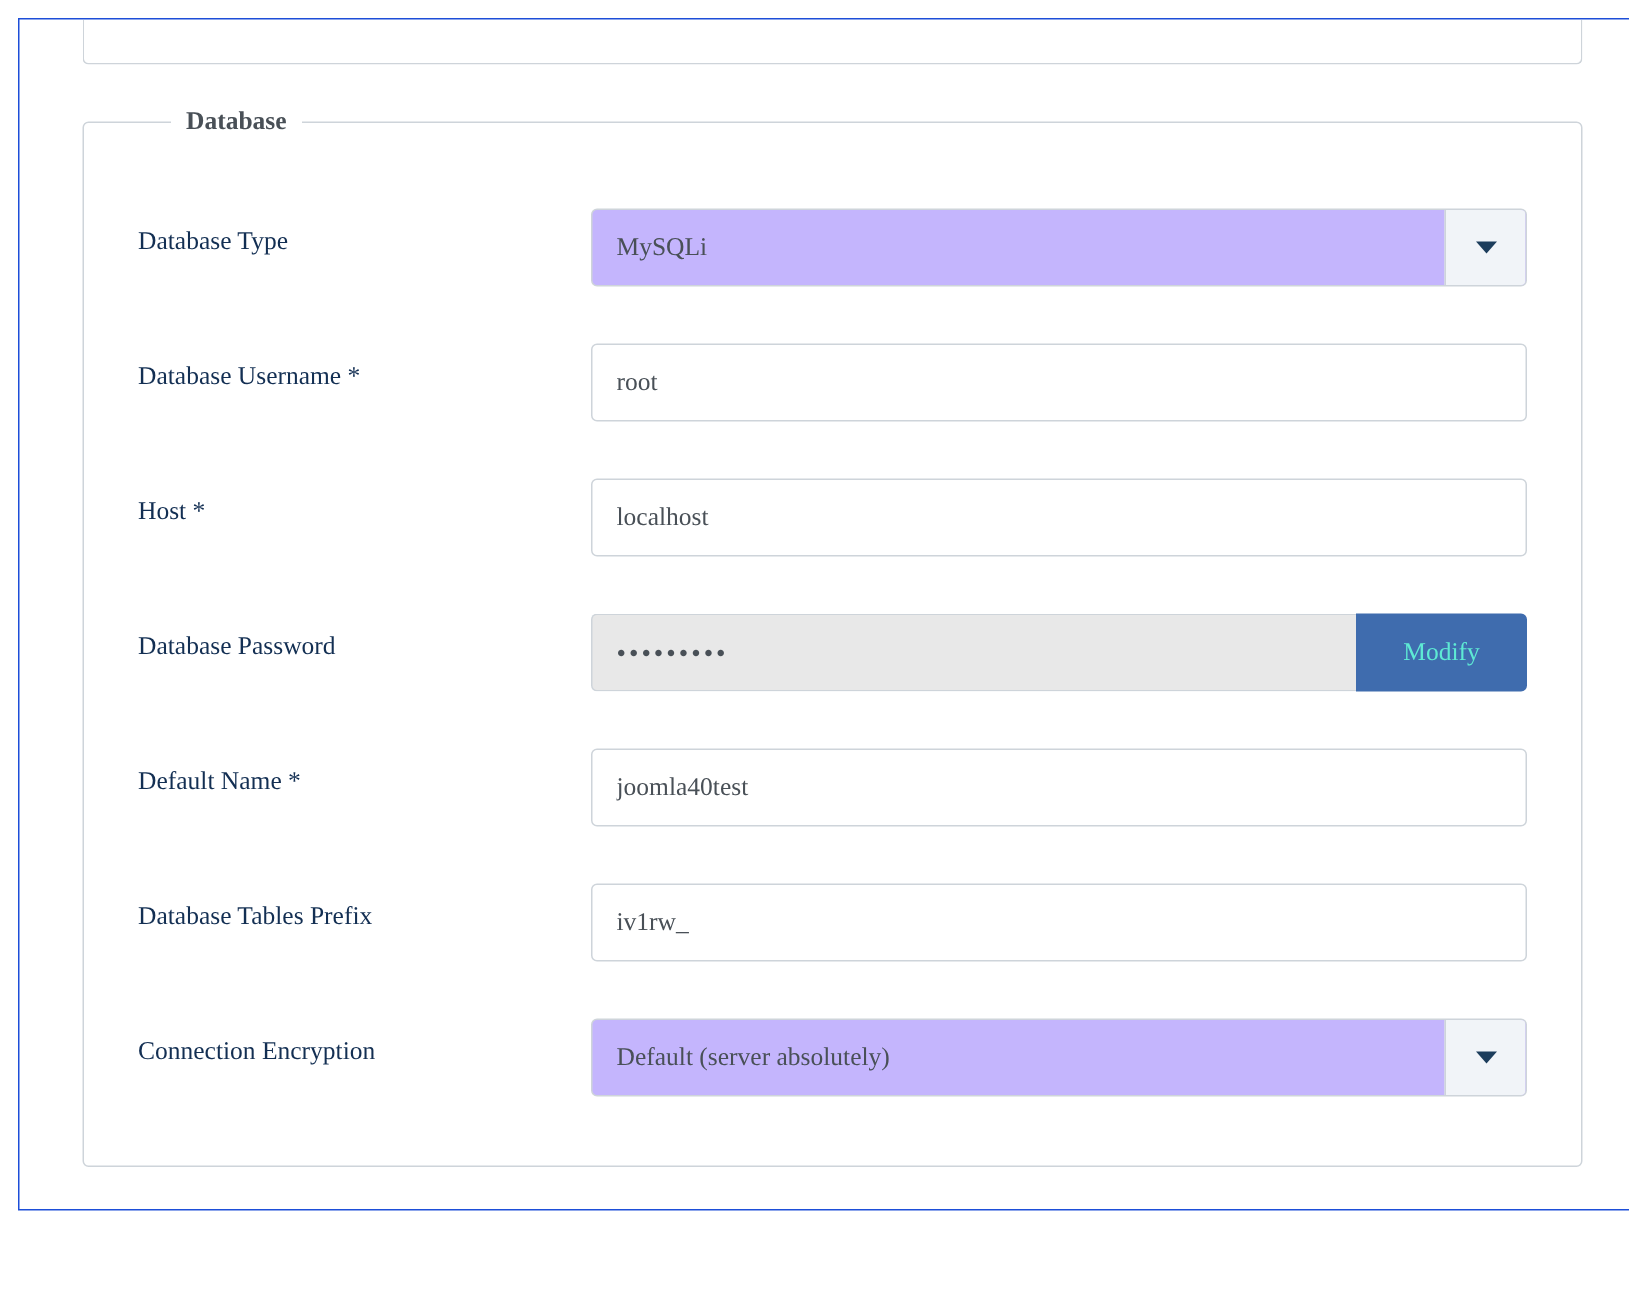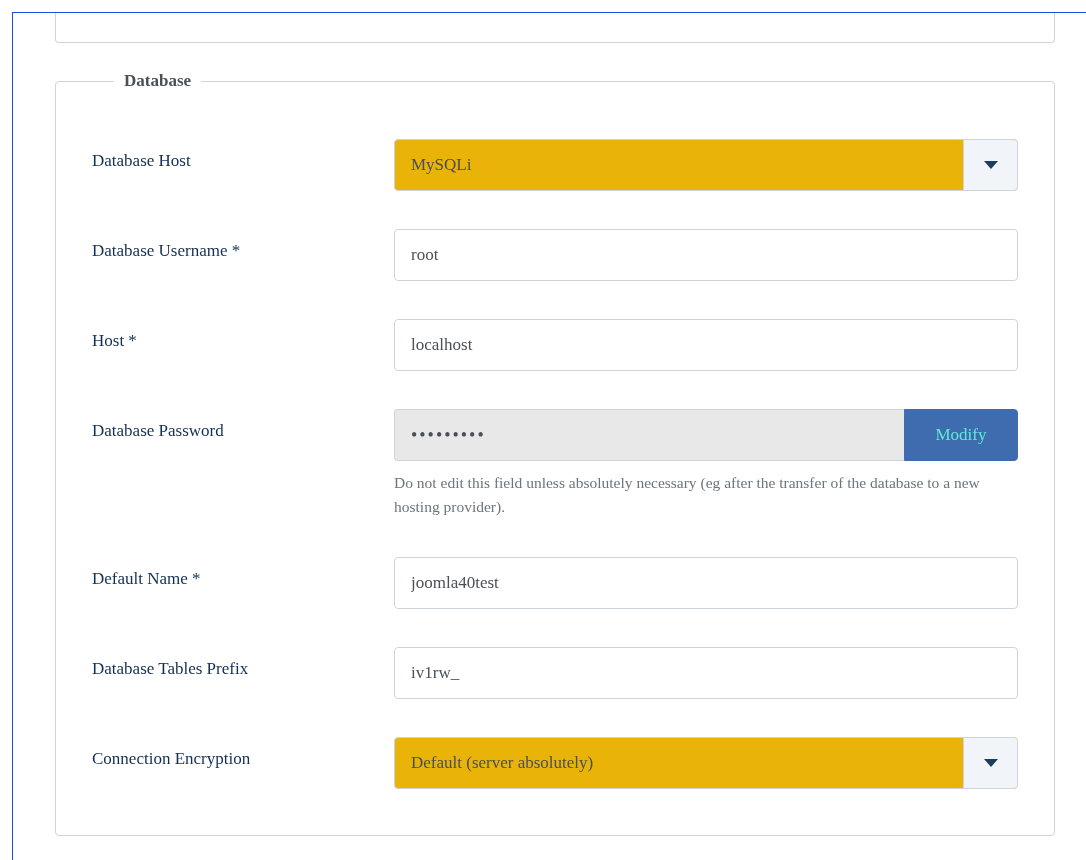--- a/index.html
+++ b/index.html
@@ -59,21 +59,21 @@
       padding: 0 16px;
       font-size: 17px;
       color: #495057;
       font-family: inherit;
       display: flex;
       align-items: center;
     }
     .select-wrap {
       position: relative;
       display: flex;
-      background: #eab308;
+      background: #c4b5fd;
       border: 1px solid #CED4DA;
       border-radius: 4px;
       overflow: hidden;
       height: 52px;
       gap: 31px;
     }
     .select-value {
       flex: 1;
       display: flex;
       align-items: center;
@@ -131,21 +131,21 @@
 </head>
 <body>
 
 <div class="outer-frame">
   <div class="prev-panel-tail"></div>
 
   <fieldset class="database-fieldset">
     <legend>Database</legend>
 
     <div class="form-row">
-      <label class="form-label">Database Host</label>
+      <label class="form-label">Database Type</label>
       <div class="form-field">
         <div class="select-wrap">
           <div class="select-value">MySQLi</div>
           <div class="select-chevron-zone">
             <span class="chevron-down"></span>
           </div>
         </div>
       </div>
     </div>
 
@@ -163,21 +163,20 @@
       </div>
     </div>
 
     <div class="form-row">
       <label class="form-label">Database Password</label>
       <div class="form-field">
         <div class="password-group">
           <input type="text" class="password-input" readonly="" value="•••••••••" style="">
           <button class="modify-btn">Modify</button>
         </div>
-        <div class="help-text">Do not edit this field unless absolutely necessary (eg after the transfer of the database to a new hosting provider).</div>
       </div>
     </div>
 
     <div class="form-row">
       <label class="form-label">Default Name *</label>
       <div class="form-field">
         <input type="text" class="text-input" value="joomla40test" style="">
       </div>
     </div>
 

